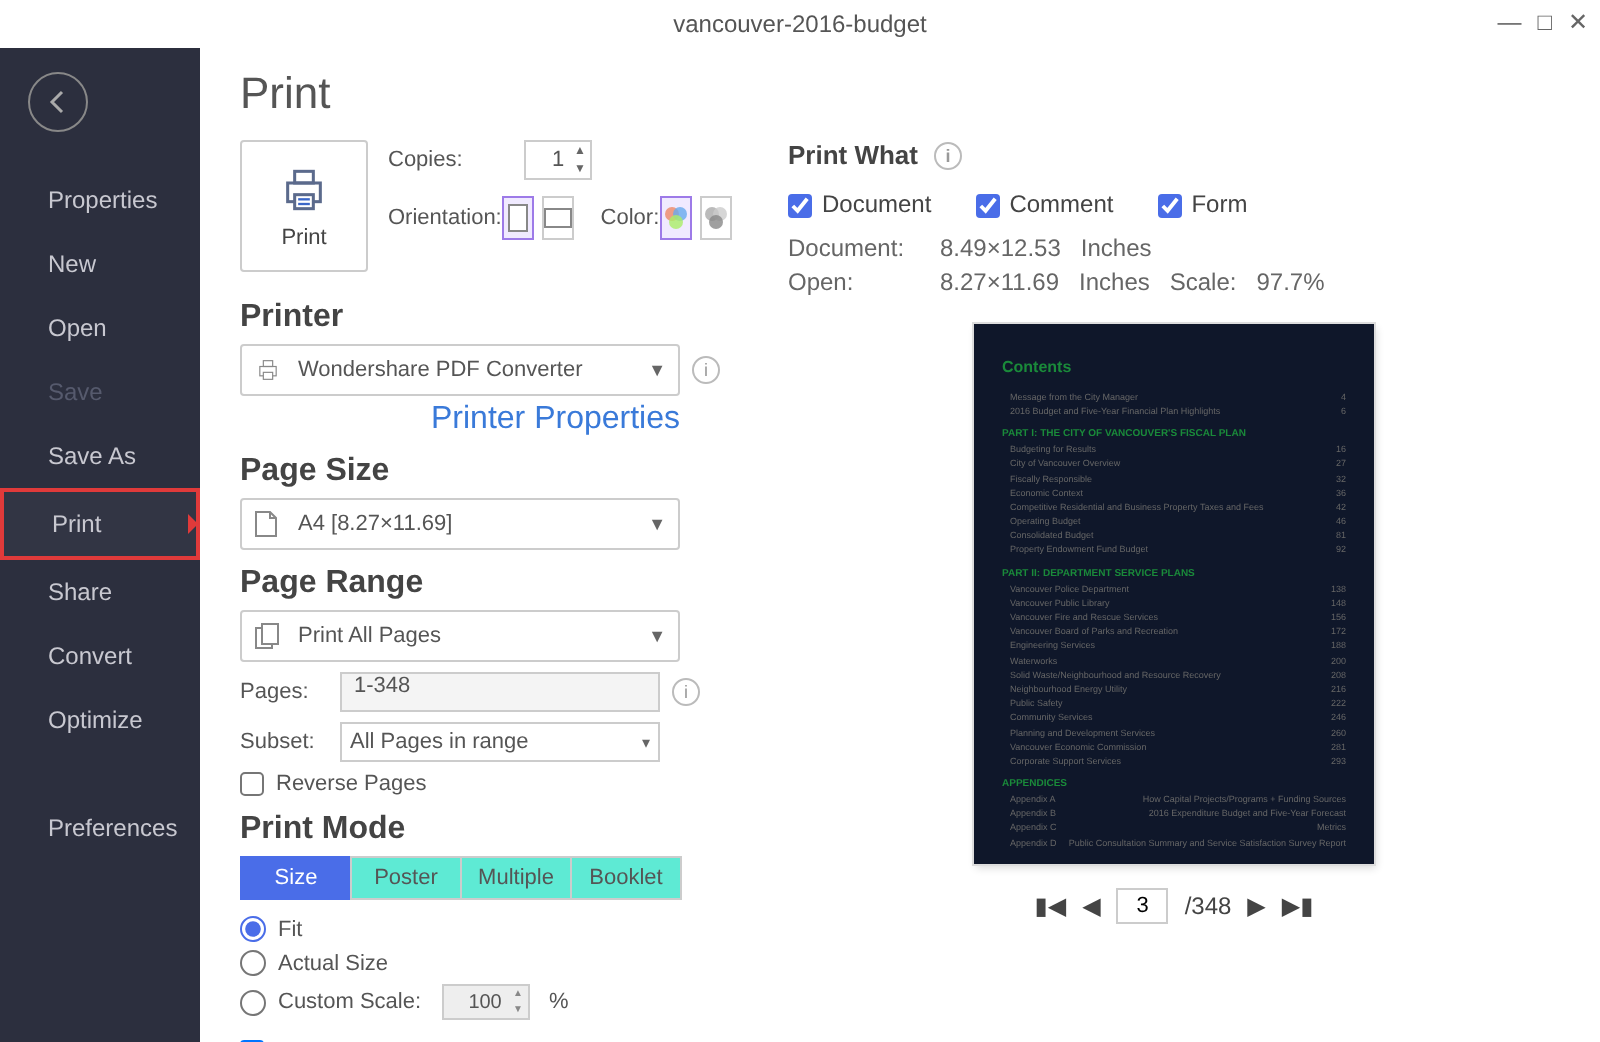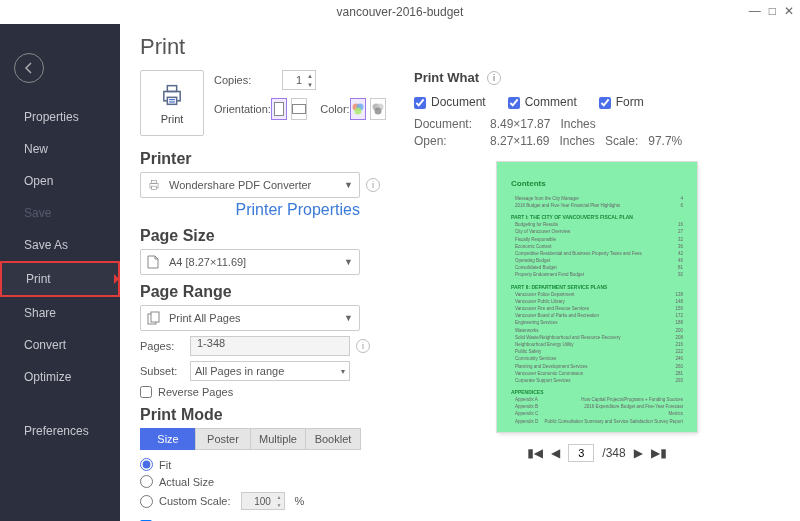--- a/index.html
+++ b/index.html
@@ -1,21 +1,21 @@
 <!DOCTYPE html>
 <html><head>
 <meta charset="utf-8">
 <style>
 * { box-sizing: border-box; margin: 0; padding: 0; font-family: "Segoe UI", Arial, sans-serif; }
 body { width: 800px; height: 521px; background: #fff; overflow: hidden; position: relative; }
 .titlebar { height: 24px; display: flex; align-items: center; justify-content: center; position: relative; font-size: 12px; color: #555; border-bottom: 1px solid transparent; }
 .wincontrols { position: absolute; right: 6px; top: 4px; display: flex; gap: 8px; font-size: 12px; color: #666; }
 .wincontrols span { cursor: pointer; }
 .shell { display: flex; height: calc(100% - 24px); }
-.sidebar { width: 120px; background: #2c2f3e; color: #c8c8d0; position: relative; padding-top: 23px; }
+.sidebar { width: 100px; background: #2c2f3e; color: #c8c8d0; position: relative; padding-top: 6px; }
 .backbtn { width: 30px; height: 30px; border: 1.5px solid #888; border-radius: 50%; margin: 6px 0 18px 14px; display: flex; align-items: center; justify-content: center; color: #aaa; cursor: pointer; font-size: 14px; }
 .sbitem { font-size: 12px; padding: 9px 0 9px 24px; cursor: pointer; position: relative; }
 .sbitem.dis { color: #565a6d; }
 .sbitem.sel { border: 2px solid #e03a3a; background: rgba(255,255,255,0.03); }
 .sbitem.sel::after { content: ""; position: absolute; right: -6px; top: 50%; margin-top: -5px; border: 5px solid transparent; border-left-color: #e03a3a; }
 .sbspacer { height: 22px; }
 .main { flex: 1; padding: 10px 20px 0 20px; overflow: hidden; display: flex; flex-direction: column; }
 .mhead { font-size: 22px; color: #555; font-weight: 400; margin-bottom: 10px; }
 .cols { display: flex; gap: 24px; }
 .left { width: 250px; }
@@ -41,36 +41,36 @@
 .infoico { width: 14px; height: 14px; border: 1px solid #bbb; border-radius: 50%; font-size: 9px; color: #999; display: inline-flex; align-items: center; justify-content: center; }
 .link { font-size: 16px; color: #3a7ad9; text-align: right; margin-top: 3px; cursor: pointer; width: 220px; }
 .fieldrow { display: flex; align-items: center; font-size: 11px; color: #555; margin: 5px 0; }
 .fieldrow .flab { width: 50px; }
 .txtbox { height: 20px; border: 1px solid #ccc; background: #f4f4f4; font-size: 11px; padding: 0 6px; flex: 1; max-width: 160px; }
 .subsel { height: 20px; border: 1px solid #ccc; font-size: 11px; padding: 0 4px; flex:1; max-width:160px; background:#fff; cursor:pointer; display:flex; align-items:center; }
 .subsel .txt { flex:1; }
 .chk { display: flex; align-items: center; font-size: 11px; color: #555; margin: 5px 0; gap: 6px; }
 .chk input { width: 12px; height: 12px; }
 .segbtns { display: flex; }
-.segbtns button { width: 56px; height: 22px; border: 1px solid #ccc; background: #e5e5e5; font-size: 11px; color: #555; cursor: pointer; margin-left: -1px; }
+.segbtns button { width: 56px; height: 22px; border: 1px solid #ccc; background: #5eead4; font-size: 11px; color: #555; cursor: pointer; margin-left: -1px; }
 .segbtns button:first-child { margin-left: 0; }
 .segbtns button.act { background: #4a6de8; color: #fff; border-color: #4a6de8; }
 .radiog { margin-top: 8px; }
 .radiog label { display: flex; align-items: center; font-size: 11px; color: #555; margin: 4px 0; gap: 6px; cursor: pointer; }
 .radiog input { accent-color: #4a6de8; }
 .scalebox { width: 44px; height: 18px; border: 1px solid #ccc; background: #eee; font-size: 10px; text-align: center; margin: 0 4px; display: inline-flex; align-items:center; justify-content:center; position: relative; }
 .scalebox .spin { position:absolute; right:0; top:0; bottom:0; width:9px; display:flex; flex-direction:column; }
 .scalebox .spin div { flex:1; font-size:5px; display:flex; align-items:center; justify-content:center; color:#888; }
 .pwhead { display: flex; align-items: center; gap: 8px; font-size: 13px; font-weight: 600; color: #444; margin-bottom: 10px; }
 .pwchecks { display: flex; gap: 22px; font-size: 12px; color: #444; margin-bottom: 8px; }
 .pwchecks label { display: flex; align-items: flex-end; gap: 5px; }
 .pwchecks input { accent-color: #4a6de8; width:12px; height:12px; }
 .dimrow { font-size: 12px; color: #666; margin-bottom: 3px; display: flex; gap: 10px; }
 .dimrow .k { width: 66px; }
-.preview { width: 200px; height: 270px; margin: 14px auto 12px; box-shadow: 0 0 0 1px #ddd, 1px 2px 4px rgba(0,0,0,0.15); background: #86efac; padding: 16px 14px; font-size: 4.5px; color: #666; line-height: 1.6; }
+.preview { width: 200px; height: 270px; margin: 14px auto 12px; box-shadow: 0 0 0 1px #ddd, 1px 2px 4px rgba(0,0,0,0.15); background: #0f172a; padding: 16px 14px; font-size: 4.5px; color: #666; line-height: 1.6; }
 .preview .ctitle { color: #1a8a3a; font-size: 8px; font-weight: bold; margin-bottom: 4px; }
 .preview .grhead { color: #1a8a3a; font-size: 5px; font-weight: bold; margin-top: 4px; }
 .preview .grhead2 { color: #1a8a3a; font-size: 5px; font-weight: bold; margin-top: 4px; }
 .preview .ln { display: flex; justify-content: space-between; padding-left: 4px; }
 .pager { display: flex; align-items: center; justify-content: center; gap: 8px; font-size: 12px; color: #444; margin-top: 4px; }
 .pager .nav { cursor: pointer; }
 .pager .pgin { width: 26px; height: 18px; border: 1px solid #ccc; text-align: center; font-size: 11px; }
 </style>
 </head>
 <body>
@@ -274,21 +274,21 @@
               <input type="checkbox" checked="" style="">
               <span>Comment</span>
             </label>
           <label>
               <input type="checkbox" checked="" style="">
               <span>Form</span>
             </label>
         </div>
         <div class="dimrow">
             <span class="k">Document:</span>
-            <span>8.49×17.87</span>
+            <span>8.49×12.53</span>
             <span>Inches</span>
           </div>
         <div class="dimrow">
             <span class="k">Open:</span>
             <span>8.27×11.69</span>
             <span>Inches</span>
             <span>Scale:</span>
             <span>97.7%</span>
           </div>
 

